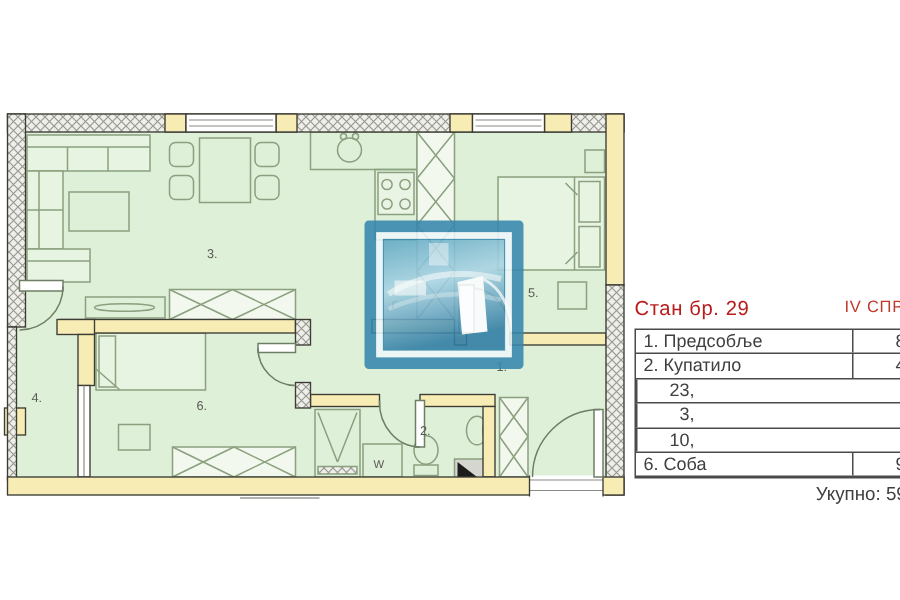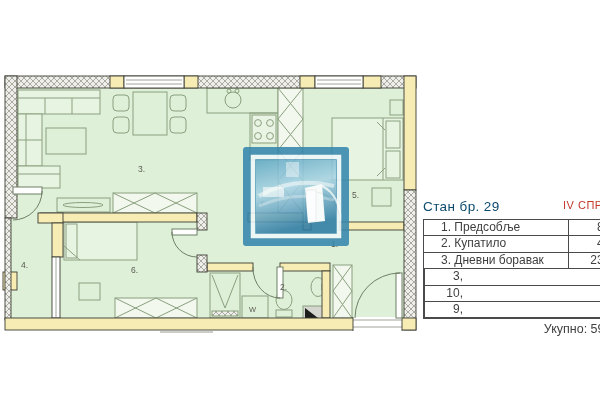--- a/index.html
+++ b/index.html
@@ -2,26 +2,26 @@
 <html><head>
 <meta charset="utf-8">
 <style>
   html,body{margin:0;padding:0;background:#fff;}
   #stage{position:relative;width:600px;height:400px;overflow:hidden;background:#ffffff;
          font-family:"Liberation Sans","DejaVu Sans",sans-serif;}
   svg{position:absolute;left:0;top:0;}
   
   #panel{position:absolute;left:423px;top:197px;width:196px;color:#3f3f3f;}
   #panel .hdr{position:relative;height:20px;}
-  #panel .title{font-size:13.5px;letter-spacing:.4px;color:#0c4a6e;}
+  #panel .title{font-size:13.5px;letter-spacing:.4px;color:#b91c1c;}
   #panel .floor{position:absolute;left:140px;top:2px;font-size:11px;letter-spacing:.5px;color:#c0392b;white-space:nowrap;}
   #tbl{border:1.6px solid #4a4a4a;border-bottom-width:2px;margin-top:2px;}
   .trow{display:flex;height:15.4px;line-height:15.4px;border-top:1px solid #4a4a4a;font-size:12px;}
   .trow:first-child{border-top:none;}
-  .trow .lbl{flex:1;padding-left:5px;white-space:nowrap;overflow:hidden;margin-left:12px;}
+  .trow .lbl{flex:1;padding-left:5px;white-space:nowrap;overflow:hidden;}
   .trow .val{width:38px;border-left:1px solid #4a4a4a;text-align:right;padding-right:11px;white-space:nowrap;}
   #total{text-align:right;padding-right:11px;font-size:12.5px;margin-top:3px;white-space:nowrap;}
 </style>
 </head>
 <body>
 
 <div id="stage">
 
 <svg width="600" height="400" viewBox="0 0 600 400">
   <defs>
@@ -249,29 +249,29 @@
   <div id="tbl">
     <div class="trow">
       <span class="lbl">1. Предсобље</span>
       <span class="val">8,</span>
     </div>
     <div class="trow">
       <span class="lbl">2. Купатило</span>
       <span class="val">4,</span>
     </div>
     <div class="trow">
-      <span class="lbl">3. Дневни боравак</span>
       <span class="val">23,</span>
     </div>
     <div class="trow">
       <span class="val">3,</span>
     </div>
     <div class="trow">
       <span class="val">10,</span>
     </div>
     <div class="trow">
+      <span class="lbl">6. Соба</span>
       <span class="val">9,</span>
     </div>
   </div>
   <div id="total">Укупно: 59,</div>
 </div>
 
 </div>
 
 </body></html>

